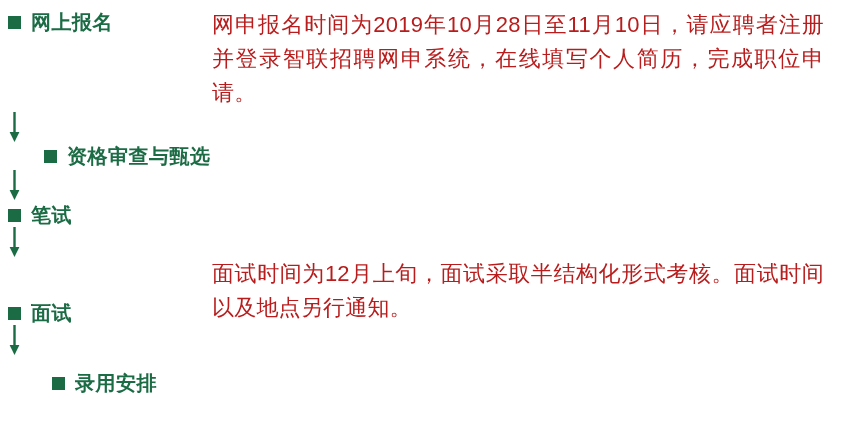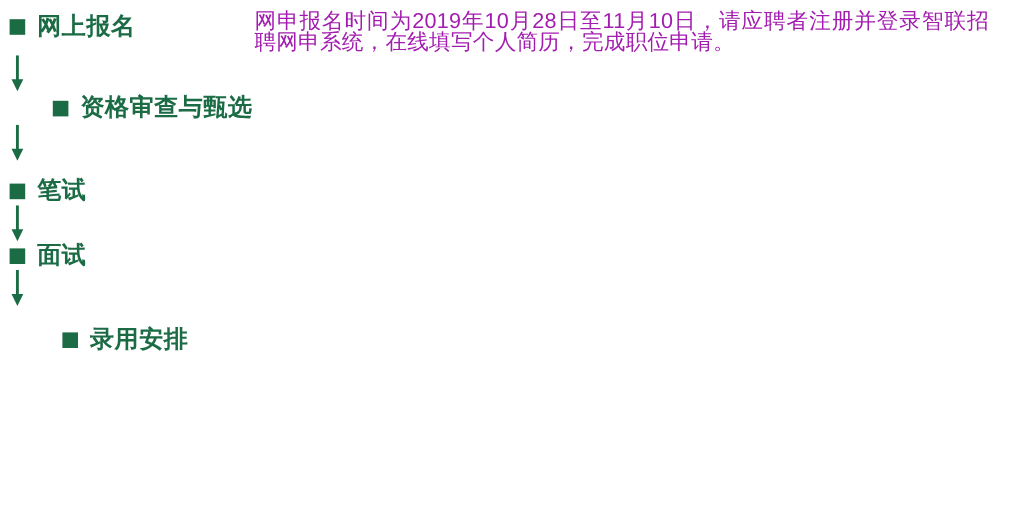--- a/index.html
+++ b/index.html
@@ -47,23 +47,23 @@
     font-weight: bold;
     color: #1b6b45;
     letter-spacing: 0.5px;
     line-height: 24px;
     white-space: nowrap;
   }
   .step-body {
     flex: 1 1 auto;
     box-sizing: border-box;
     padding-right: 18px;
-    font-size: 18px;
-    line-height: 18px;
-    color: #a21caf;
+    font-size: 22px;
+    line-height: 34px;
+    color: #b91c1c;
     text-align: justify;
     letter-spacing: 0.2px;
   }
   .arrow-row {
     width: 212px;
     box-sizing: border-box;
     padding-left: 8px;
     display: flex;
     align-items: center;
   }
@@ -80,21 +80,21 @@
     display: block;
   }
   .s1 .step-left { padding-top: 2px; }
   .s1 .step-body { margin-top: 0px; }
   .gap-1 { height: 34px; }
   .gap-2 { height: 34px; }
   .gap-3 { height: 30px; }
   .gap-4 { height: 30px; }
   .row-pad-1 { margin-top: 2px; }
   .row-pad-2 { margin-top: 0px; margin-left: 36px; }
-  .row-pad-3 { margin-top: 11px; }
+  .row-pad-3 { margin-top: 1px; }
   .row-pad-4 { margin-top: 0px; align-items: flex-end; }
   .row-pad-5 { margin-top: 16px; padding-left: 44px; }
 </style>
 </head>
 <body>
 
 <div class="flow">
 
   <div class="step s1 row-pad-1">
     <div class="step-left">
@@ -143,20 +143,21 @@
         <polygon points="6.5,30 1.6,20 11.4,20" fill="#1b6b45"></polygon>
       </svg>
     </span>
   </div>
 
   <div class="step row-pad-4">
     <div class="step-left">
       <span class="bullet"></span>
       <span class="step-title">面试</span>
     </div>
+    <div class="step-body">面试时间为12月上旬，面试采取半结构化形式考核。面试时间以及地点另行通知。</div>
   </div>
 
   <div class="arrow-row gap-4">
     <span class="arrow">
       <svg width="13" height="30" viewBox="0 0 13 30" aria-hidden="true">
         <line x1="6.5" y1="0" x2="6.5" y2="22" stroke="#1b6b45" stroke-width="2.4"></line>
         <polygon points="6.5,30 1.6,20 11.4,20" fill="#1b6b45"></polygon>
       </svg>
     </span>
   </div>

